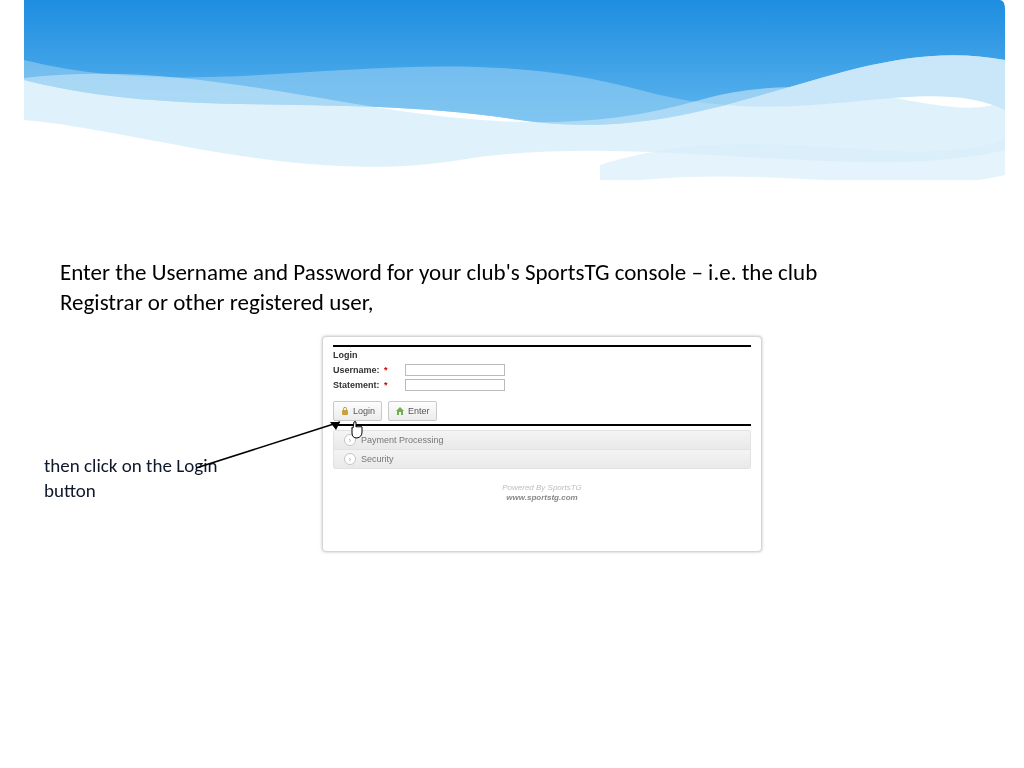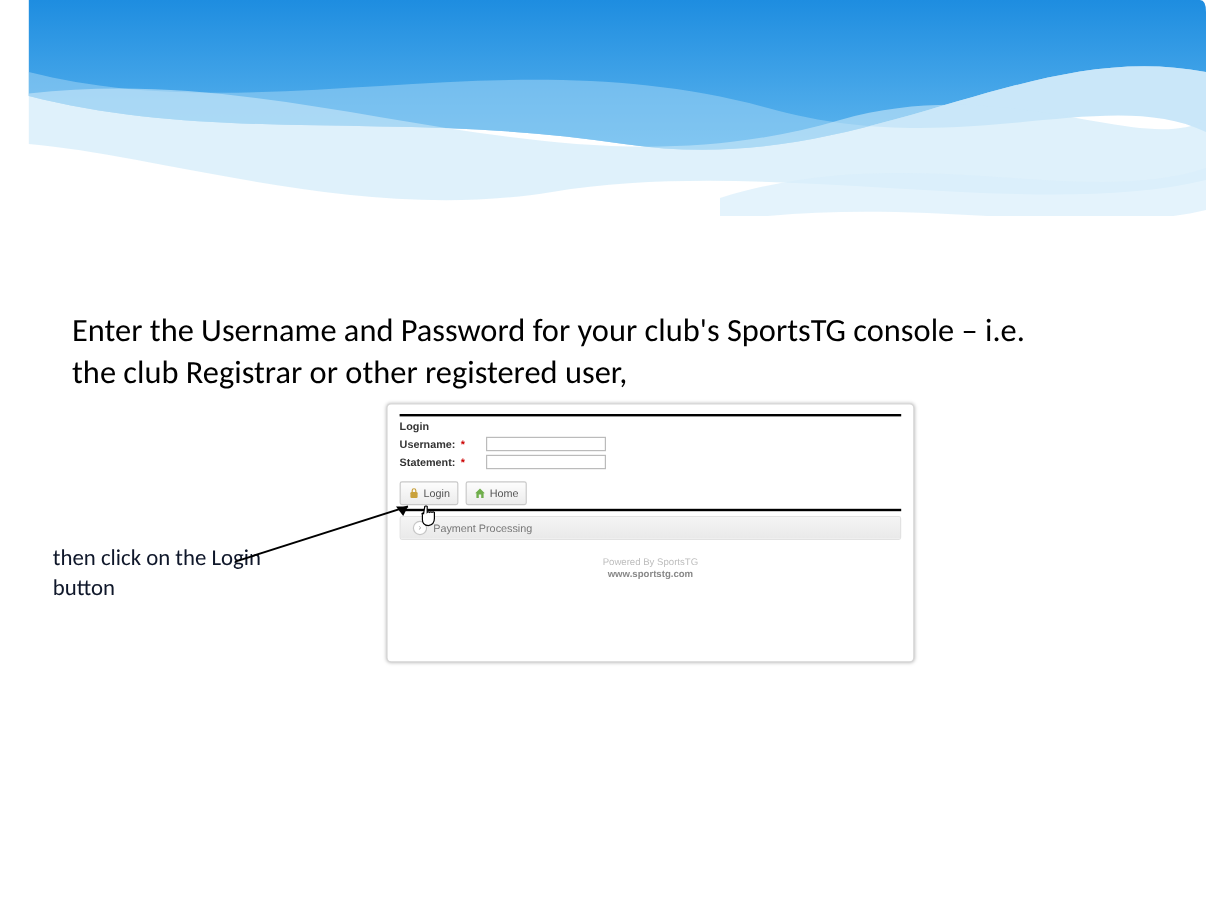--- a/index.html
+++ b/index.html
@@ -17,21 +17,21 @@
     top: 0; left: 0;
     width: 1024px;
     height: 180px;
     pointer-events: none;
   }
   .instruction-1 {
     position: absolute;
     left: 60px;
     top: 258px;
     width: 820px;
-    font-size: 27px;
+    font-size: 23px;
     line-height: 1.3;
     color: #000;
   }
   .instruction-2 {
     position: absolute;
     left: 44px;
     top: 454px;
     width: 220px;
     font-size: 19px;
     line-height: 1.3;
@@ -134,20 +134,21 @@
     font-size: 7px;
     color: #999;
     background: #fff;
   }
   .shot .footer {
     text-align: center;
     margin-top: 14px;
     color: #bdbdbd;
     font-size: 8px;
     line-height: 1.2;
+    font-style: italic;
   }
   .shot .footer .url {
     color: #888;
     font-weight: bold;
     font-size: 8px;
   }
   
   .arrow-svg {
     position: absolute;
     left: 190px;
@@ -224,31 +225,35 @@
       <svg width="10" height="10" viewBox="0 0 10 10">
         <rect x="2" y="4" width="6" height="5" rx="1" fill="#c9a13b"></rect>
         <path d="M3.5 4 V2.8 a1.5 1.5 0 0 1 3 0 V4" fill="none" stroke="#c9a13b" stroke-width="1"></path>
       </svg>
       <span>Login</span>
     </span>
     <span class="mini-btn">
       <svg width="10" height="10" viewBox="0 0 10 10">
         <path d="M5 1 L9 5 H8 V9 H6 V6 H4 V9 H2 V5 H1 Z" fill="#6fae4b"></path>
       </svg>
-      <span>Home</span>
+      <span>Enter</span>
     </span>
   </div>
 
   <div class="rule2"></div>
 
   <div class="accordion">
     <div class="acc-item">
       <span class="acc-chev">›</span>
       <span>Payment Processing</span>
     </div>
+    <div class="acc-item">
+      <span class="acc-chev">›</span>
+      <span>Security</span>
+    </div>
   </div>
 
   <div class="footer">
     <div>Powered By SportsTG</div>
     <div class="url">www.sportstg.com</div>
   </div>
 </div>
 
 <svg class="arrow-svg" width="170" height="60" viewBox="0 0 170 60">
   <line x1="6" y1="54" x2="150" y2="8" stroke="#000" stroke-width="1.6"></line>

